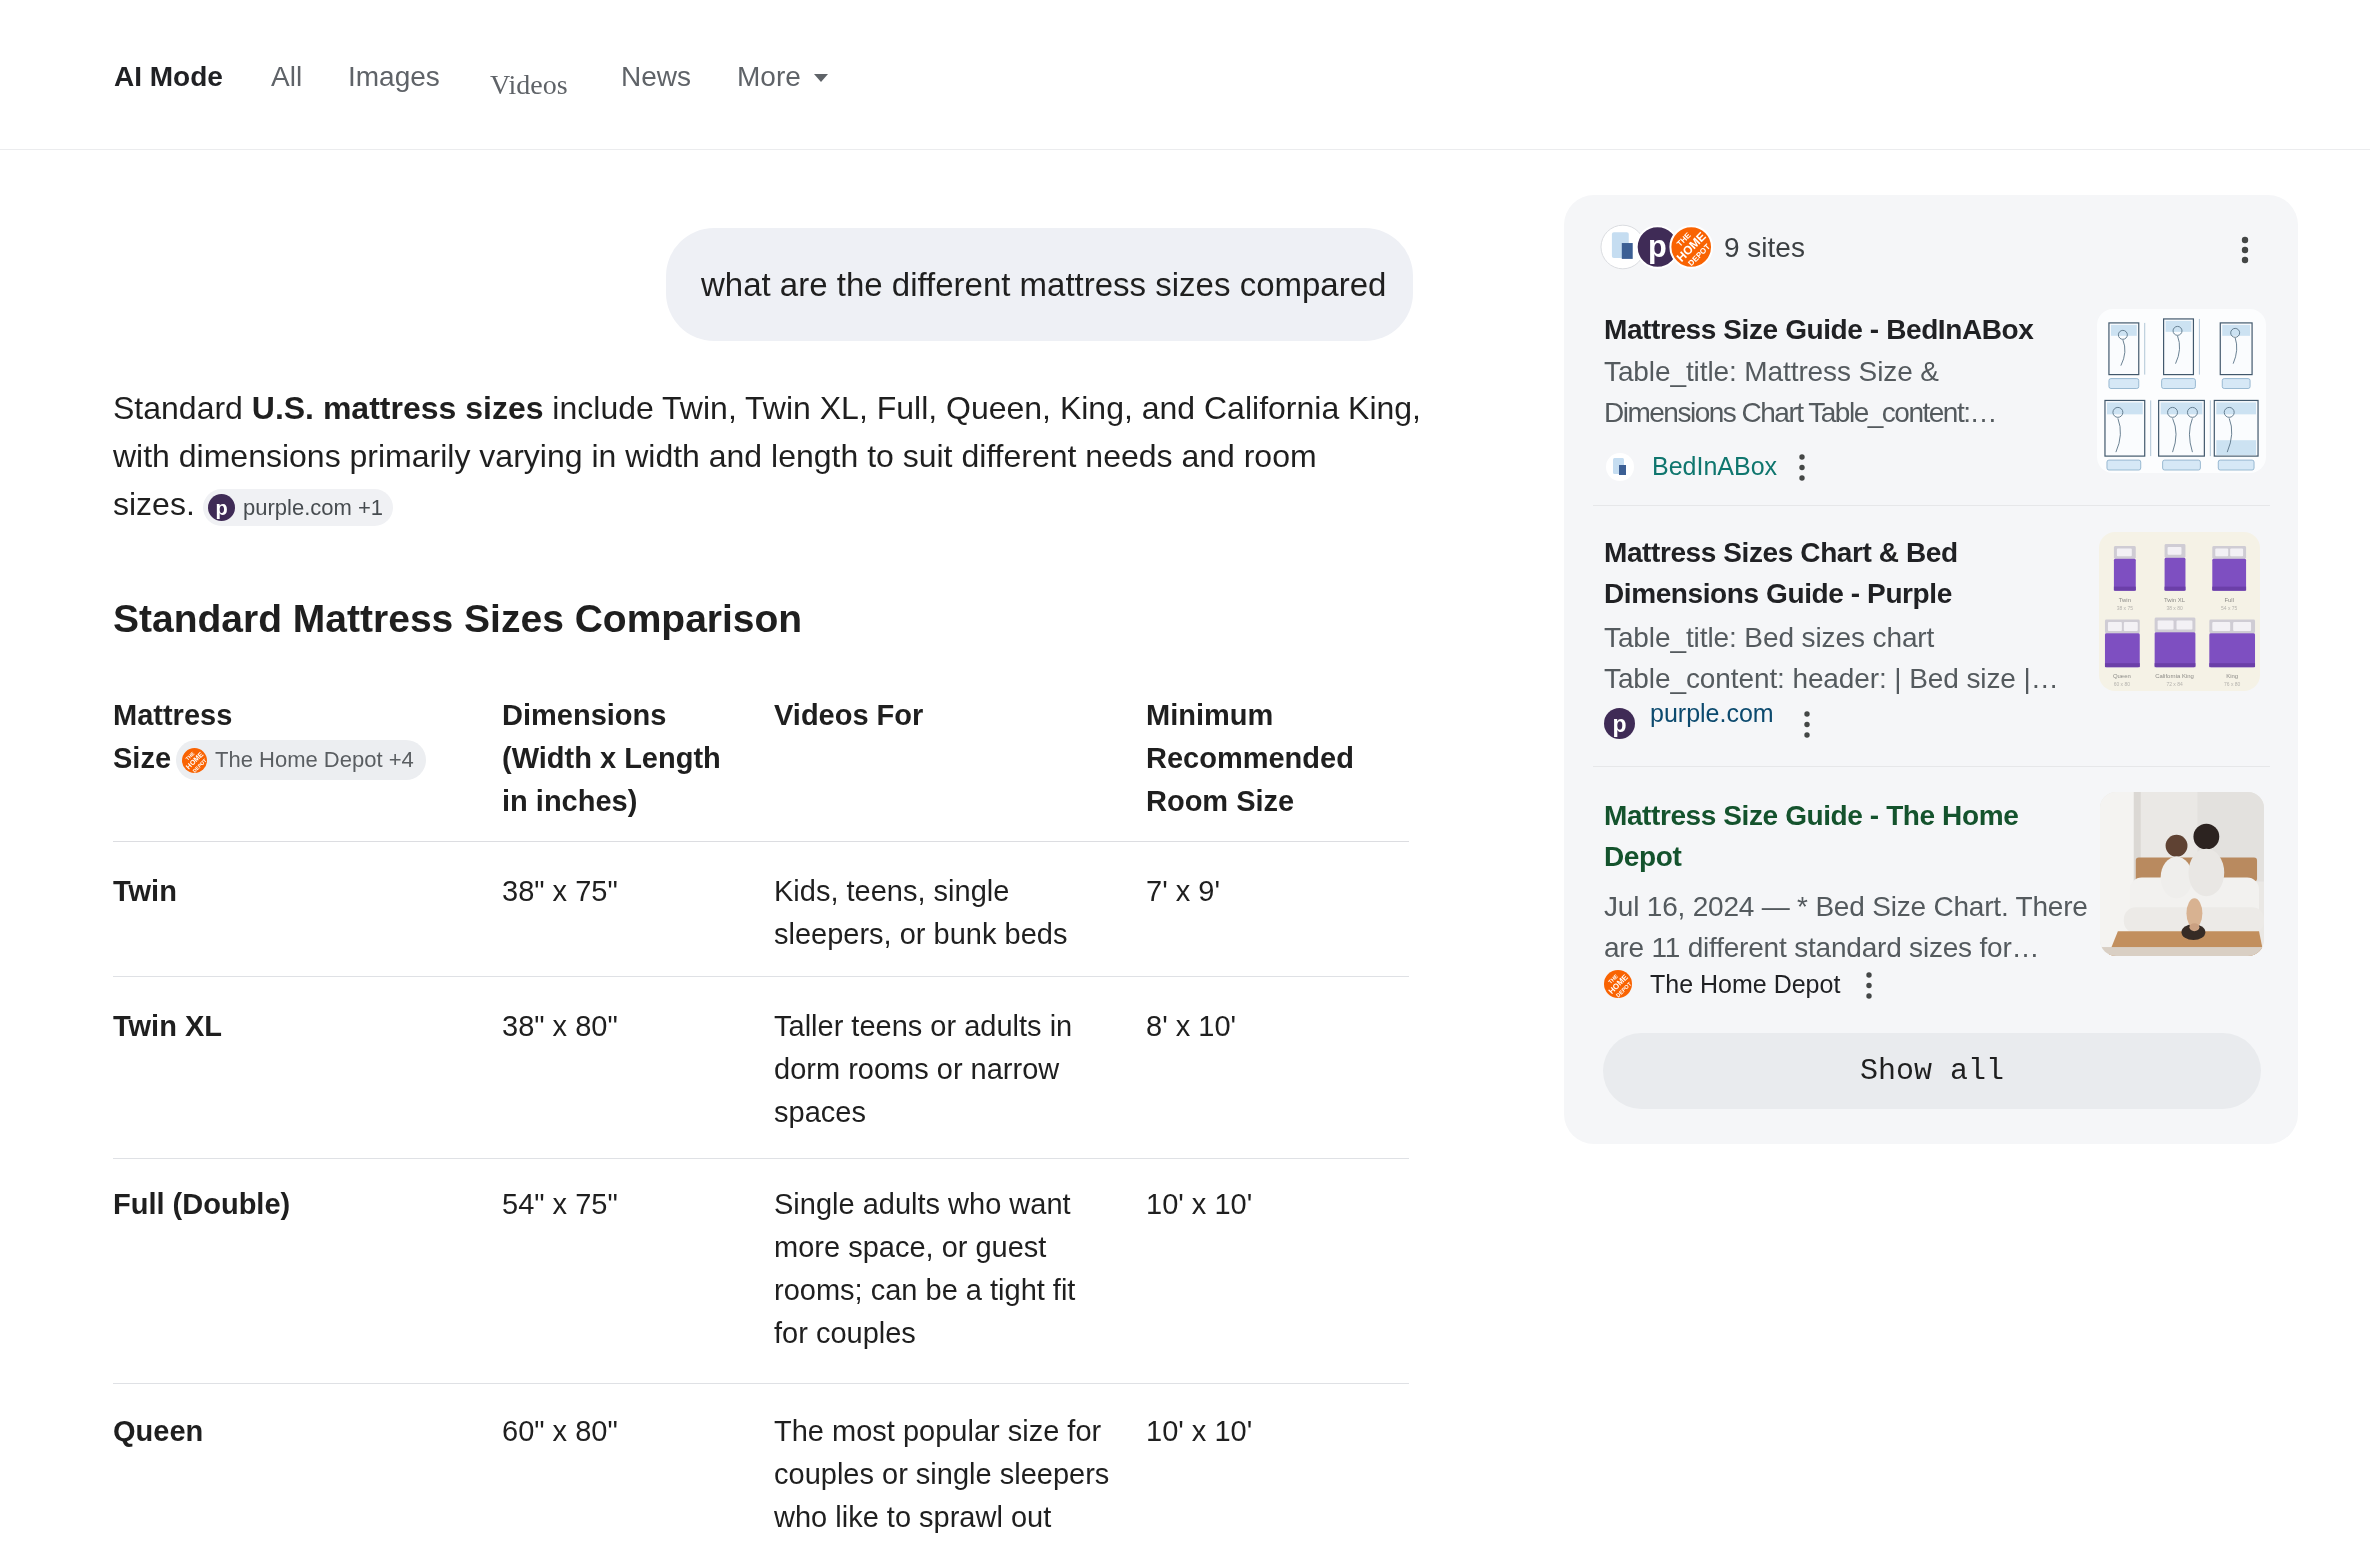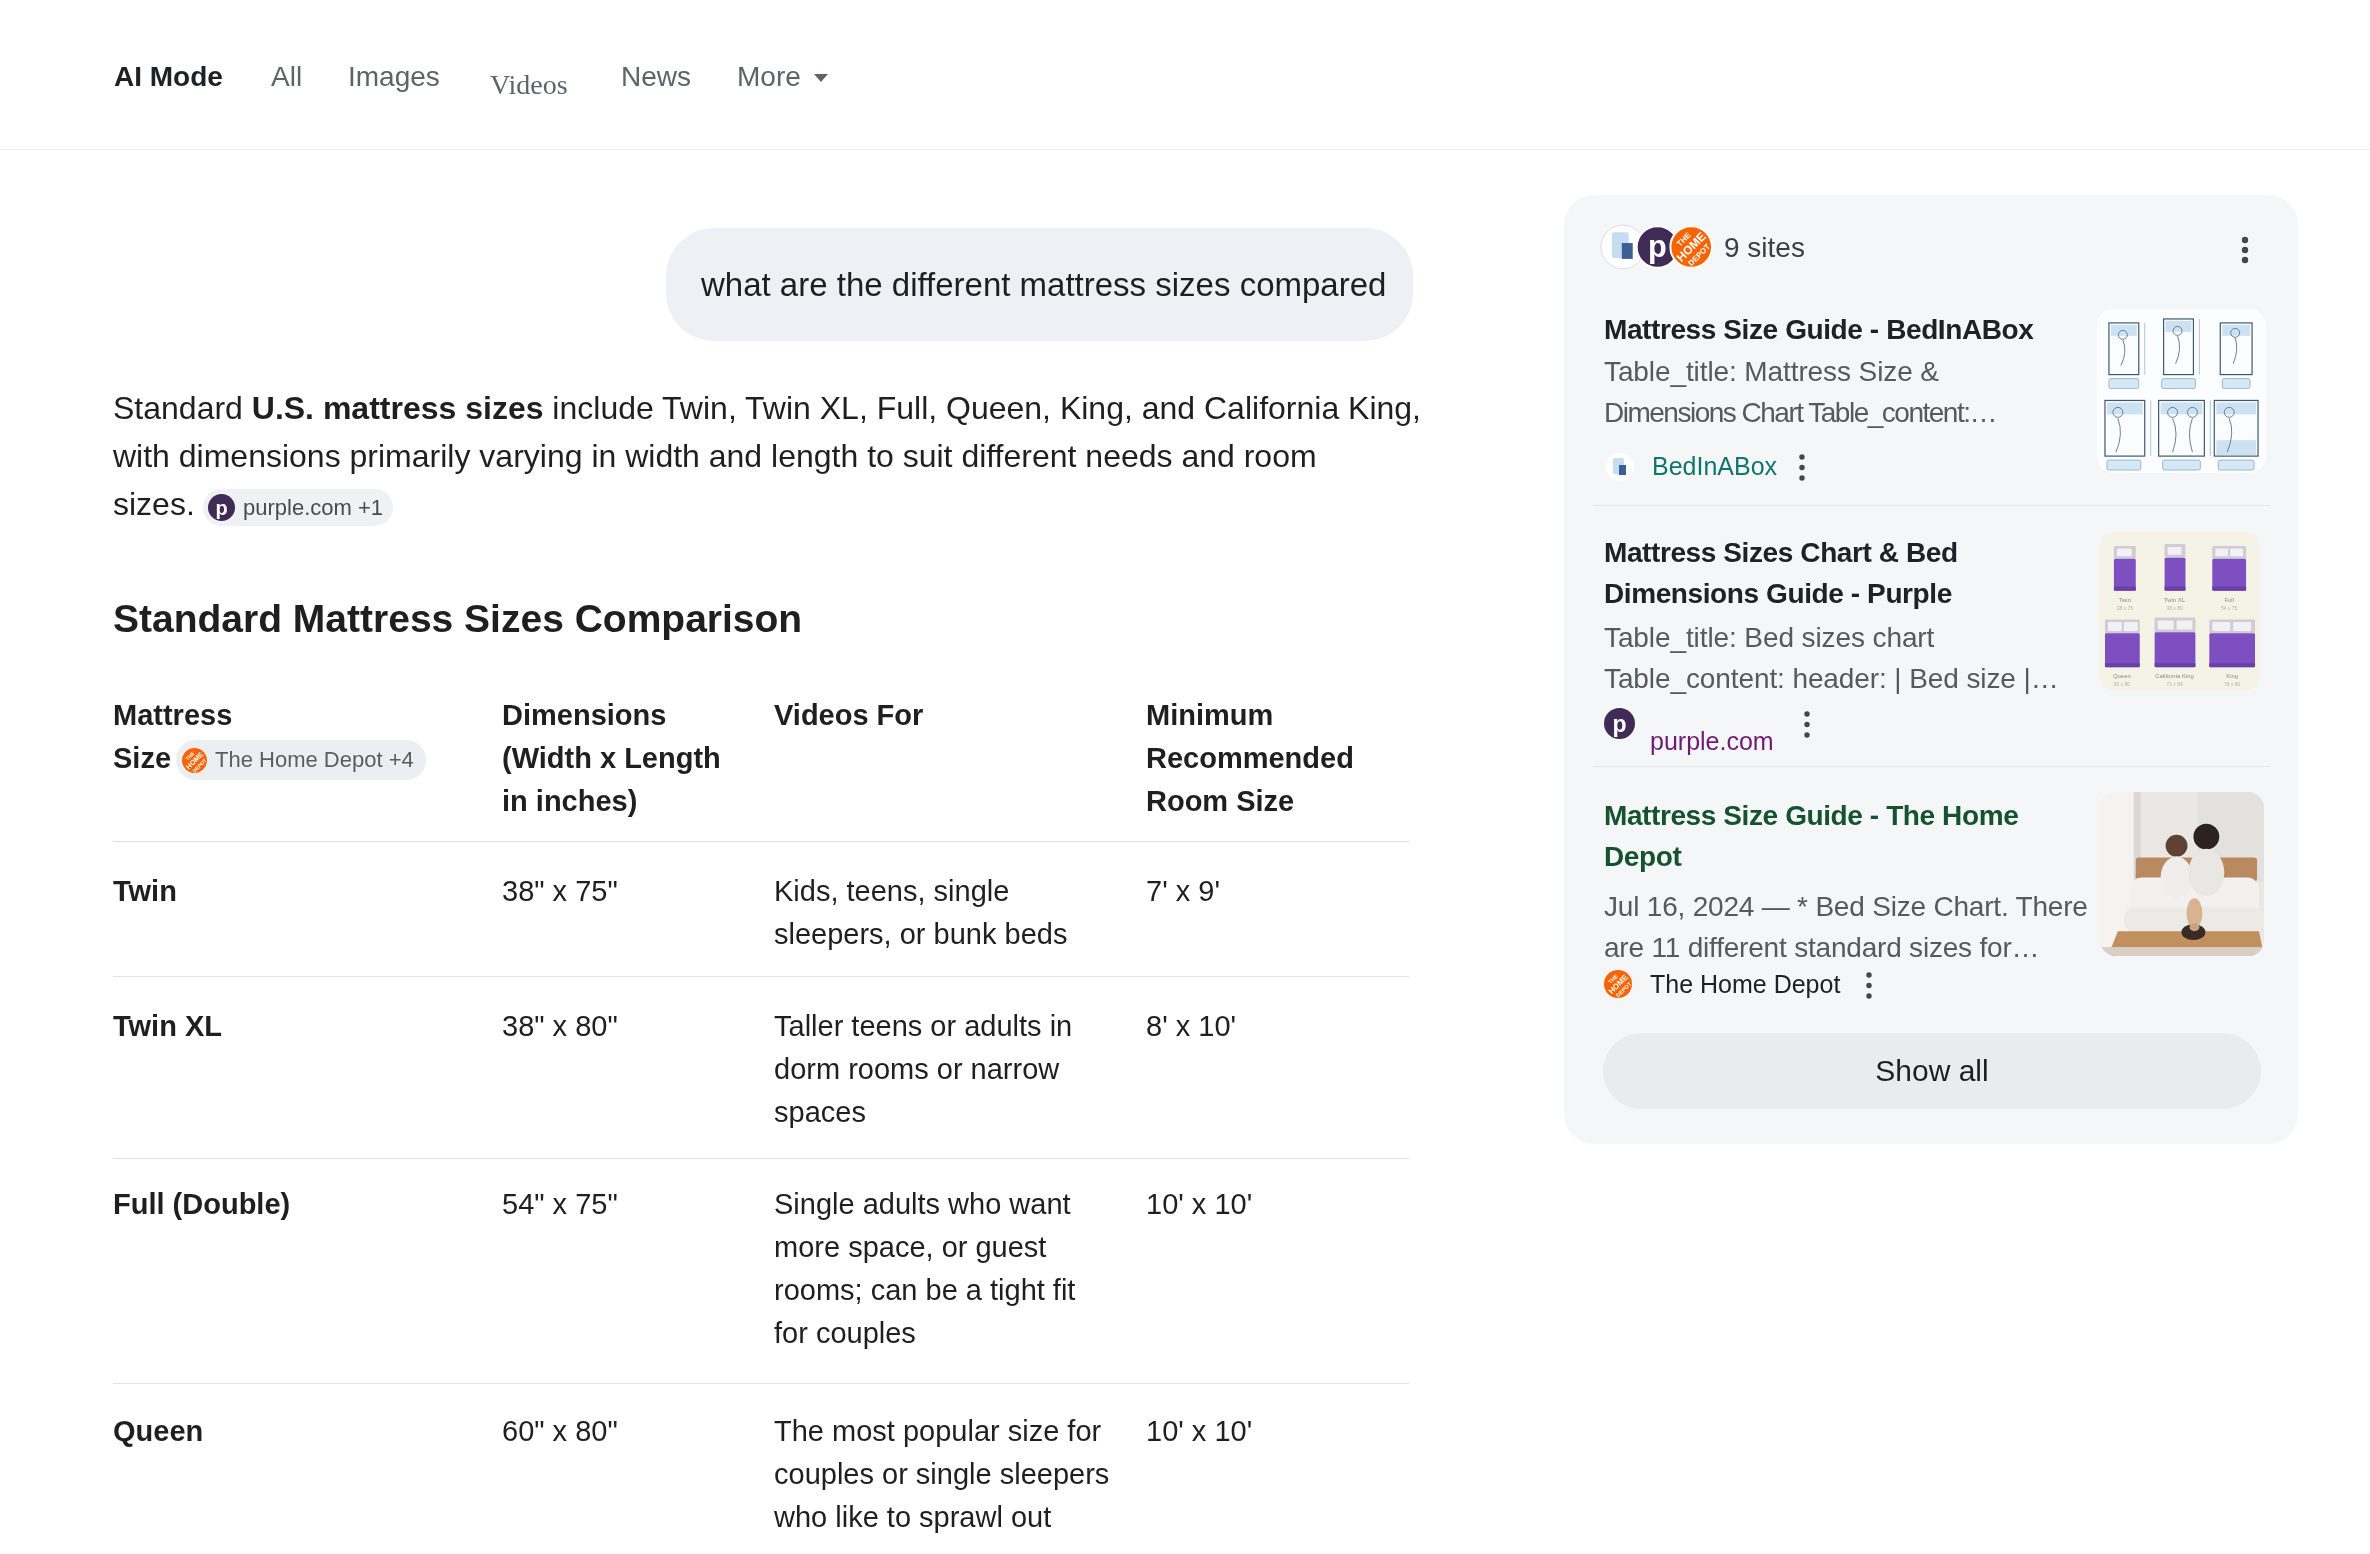--- a/index.html
+++ b/index.html
@@ -168,21 +168,21 @@
       </g>
     </svg>
     <div class="sep" style="left:29px;top:310px;width:677px;background:#e6e7e9;"></div>
 
     <div class="abs" style="left:40px;top:337px;font-size:28px;font-weight:bold;letter-spacing:-0.4px;line-height:41px;color:#202124;">Mattress Sizes Chart &amp; Bed<br>Dimensions Guide - Purple</div>
     <div class="abs" style="left:40px;top:422px;font-size:28px;letter-spacing:-0.1px;line-height:41px;color:#545a5e;">Table_title: Bed sizes chart<br>Table_content: header: | Bed size |…</div>
     <svg class="abs" style="left:40px;top:513px;" width="31" height="31" viewBox="0 0 31 31">
       <circle cx="15.5" cy="15.5" r="15.5" fill="#3f2b56"></circle>
       <text x="15.5" y="23.5" text-anchor="middle" font-family="Liberation Sans" font-size="23" font-weight="bold" fill="#fff">p</text>
     </svg>
-    <div class="abs" style="left:86px;top:532px;font-size:25px;color:#701a75;">purple.com</div>
+    <div class="abs" style="left:86px;top:504px;font-size:25px;color:#0c4a6e;">purple.com</div>
     <svg class="abs" style="left:236px;top:515px;" width="14" height="28" viewBox="0 0 14 28">
       <circle cx="7" cy="4" r="2.7" fill="#444746"></circle>
         <circle cx="7" cy="14.5" r="2.7" fill="#444746"></circle>
         <circle cx="7" cy="25" r="2.7" fill="#444746"></circle>
     </svg>
 
     <svg class="abs" style="left:535px;top:337px;border-radius:16px;" width="161" height="159" viewBox="0 0 162 160">
       <rect width="162" height="160" fill="#f5f2e6"></rect>
       <g fill="#cfccd4">
         <rect x="15" y="14" width="22" height="13" rx="1.5"></rect>
@@ -269,18 +269,18 @@
       <circle cx="77" cy="54" r="11" fill="#5f4233"></circle>
       <ellipse cx="77" cy="86" rx="16" ry="21" fill="#efeeec"></ellipse>
       <circle cx="107" cy="45" r="13" fill="#2c2320"></circle>
       <ellipse cx="107" cy="81" rx="18" ry="24" fill="#e9e7e4"></ellipse>
       <ellipse cx="94" cy="141" rx="12" ry="8" fill="#362b25"></ellipse>
       <ellipse cx="95" cy="122" rx="8" ry="15" fill="#d8b291"></ellipse>
       <ellipse cx="95" cy="136" rx="5" ry="4" fill="#caa081"></ellipse>
     </svg>
 
     <div class="abs" style="left:39px;top:838px;width:658px;height:76px;border-radius:38px;background:#e9ebee;display:flex;align-items:center;justify-content:center;">
-      <span style="font-size:30px;color:#1f1f1f;">Show all</span>
+      <span style="font-size:30px;color:#1f1f1f;font-family:Liberation Mono, monospace;">Show all</span>
     </div>
   </div>
 
 </div>
 
 
 </body></html>

